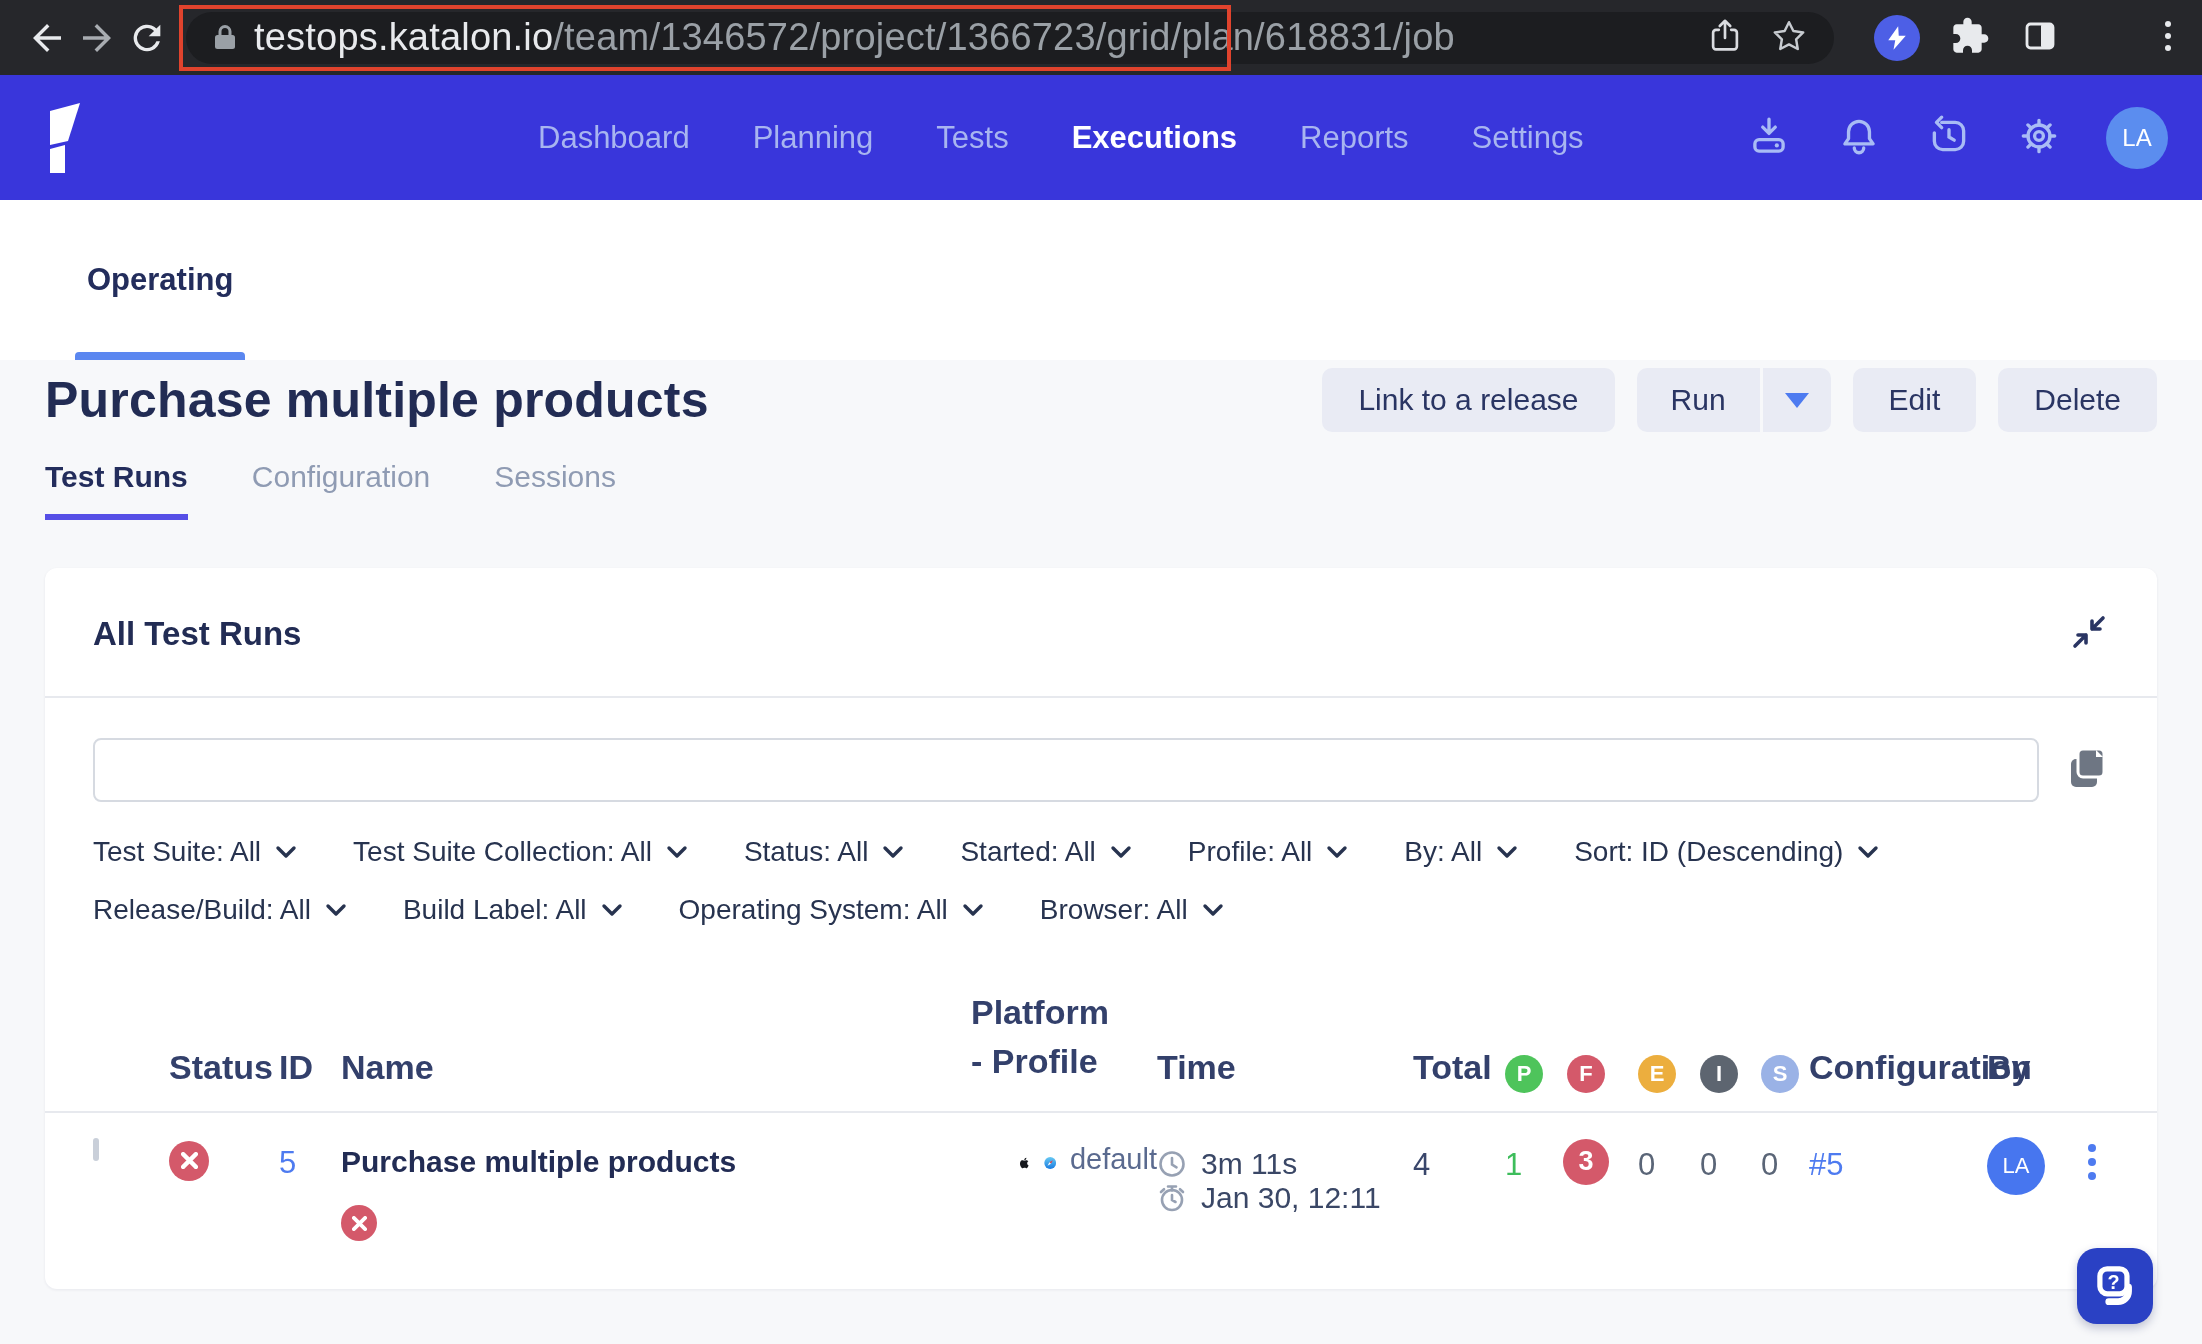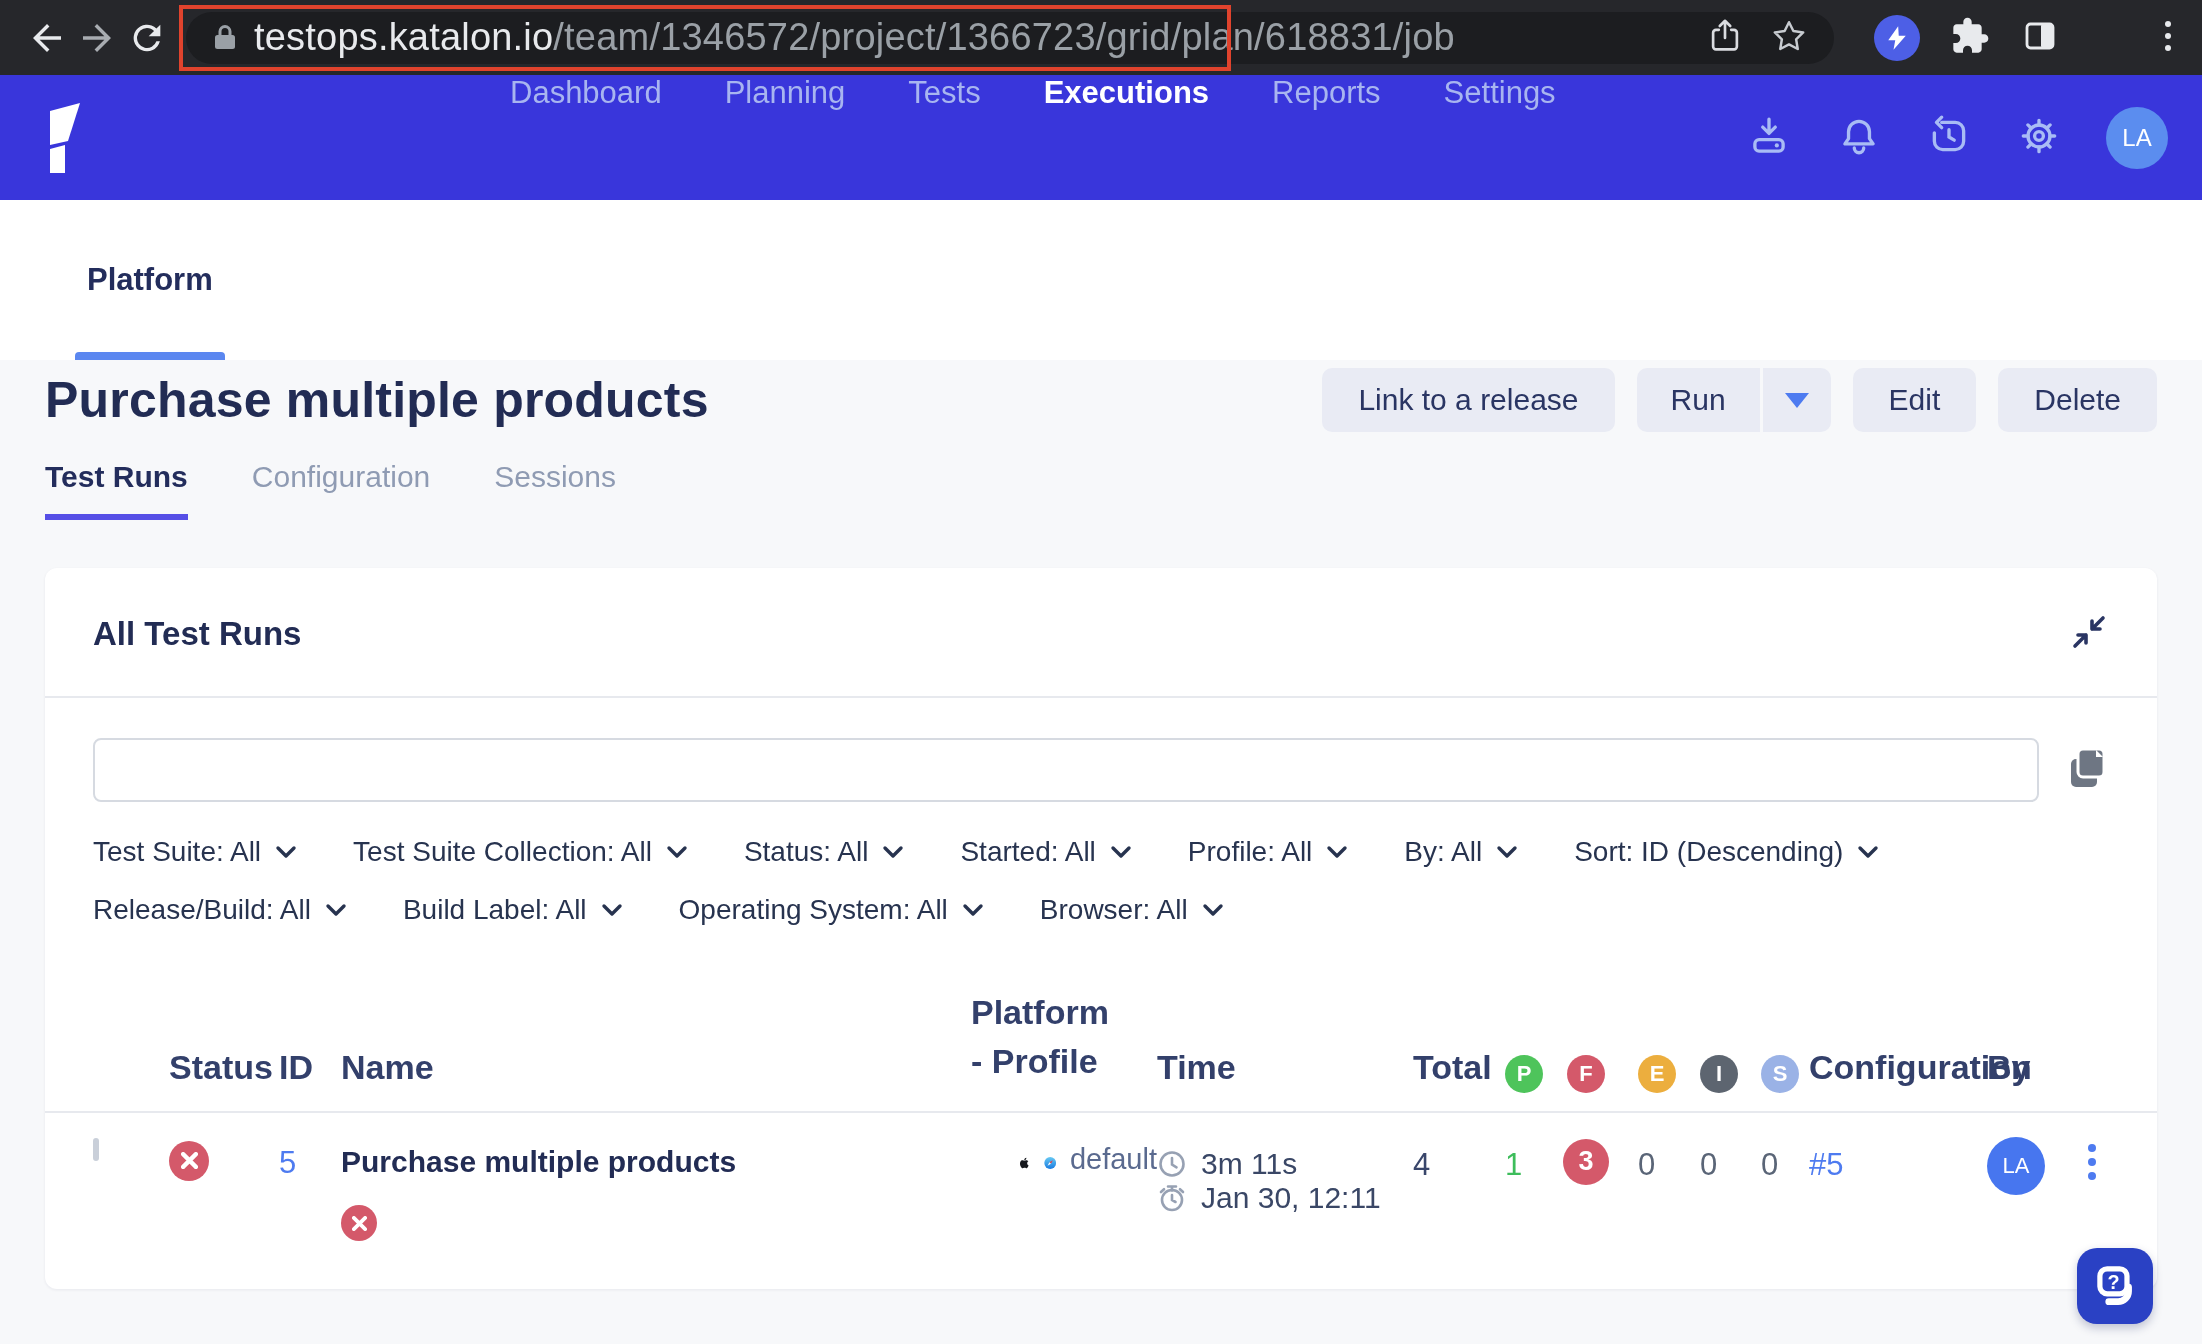--- a/index.html
+++ b/index.html
@@ -17,21 +17,21 @@
   .url-text .host { color:#E8EAED; }
   .url-text .path { color:#9AA0A6; }
   .pill-spacer { flex:1; }
   .ext-area { display:flex; align-items:center; margin-left:40px; gap:30px; flex:1; }
   .ext-badge { width:46px; height:46px; border-radius:50%; background:#4D5FE6; display:flex; align-items:center; justify-content:center; }
   .chrome-kebab { margin-left:auto; margin-right:6px; }
 
   
   .navbar { position:relative; height:125px; background:#3936DB; }
   .logo { position:absolute; left:46px; top:26px; }
-  .nav-items { position:absolute; left:510px; top:0; height:100%; display:flex; gap:63px; }
+  .nav-items { position:absolute; left:538px; top:0; height:100%; display:flex; align-items:center; gap:63px; }
   .nav-item { font-size:31px; color:#A8B5F0; white-space:nowrap; }
   .nav-item.active { color:#FFFFFF; font-weight:bold; }
   .nav-right { position:absolute; right:34px; top:0; height:100%; display:flex; align-items:center; gap:44px; }
   .nav-avatar { width:62px; height:62px; border-radius:50%; background:#5B8DEF; color:#fff;
     font-size:24px; display:flex; align-items:center; justify-content:center; }
 
   
   .tabbar { height:160px; background:#FFFFFF; display:flex; align-items:stretch; padding-left:75px; }
   .tab { display:flex; align-items:center; font-size:31px; color:#3A4569; padding:0 12px; position:relative; margin-right:40px; }
   .tab.active { color:#232D5C; font-weight:bold; }
@@ -211,21 +211,21 @@
           <circle cx="22" cy="22" r="4.2"></circle>
           <path d="M37 22 h-4.5 M32.6 32.6 l-3.2-3.2 M22 37 v-4.5 M11.4 32.6 l3.2-3.2 M7 22 h4.5 M11.4 11.4 l3.2 3.2 M22 7 v4.5 M32.6 11.4 l-3.2 3.2"></path>
         </g>
       </svg>
     </span>
     <span class="nav-avatar">LA</span>
   </div>
 </div>
 
 <div class="tabbar">
-  <span class="tab active">Platform</span>
+  <span class="tab active">Operating</span>
 </div>
 
 <div class="content">
 
   <div class="title-row">
     <span class="page-title">Purchase multiple products</span>
     <div class="actions">
       <button class="btn">Link to a release</button>
       <div class="run-split">
         <button class="btn run-main">Run</button>

